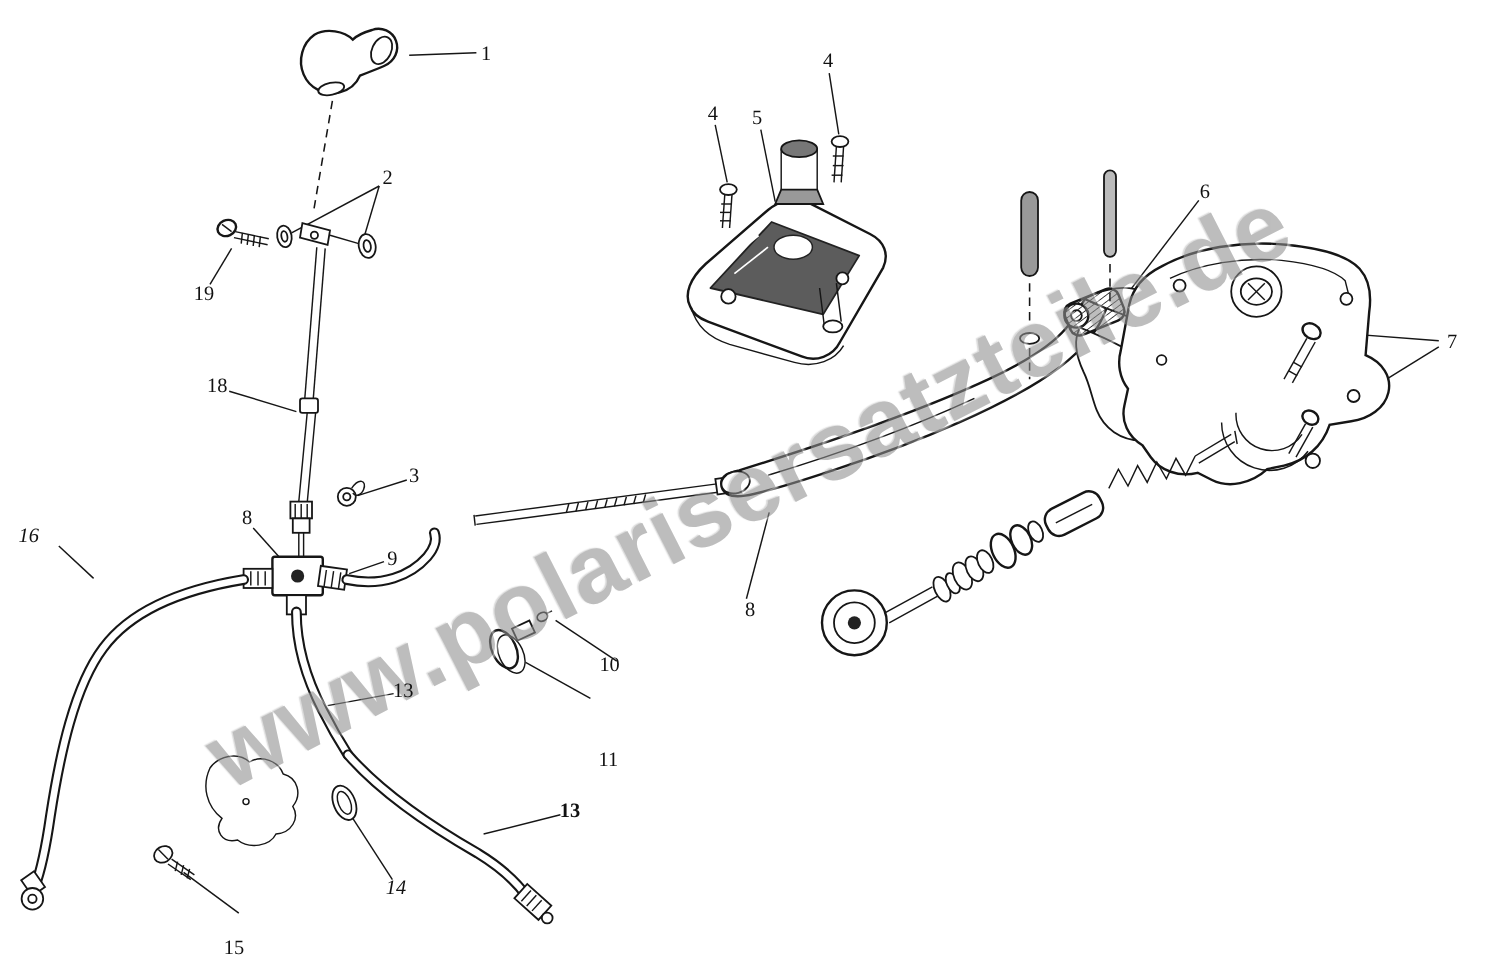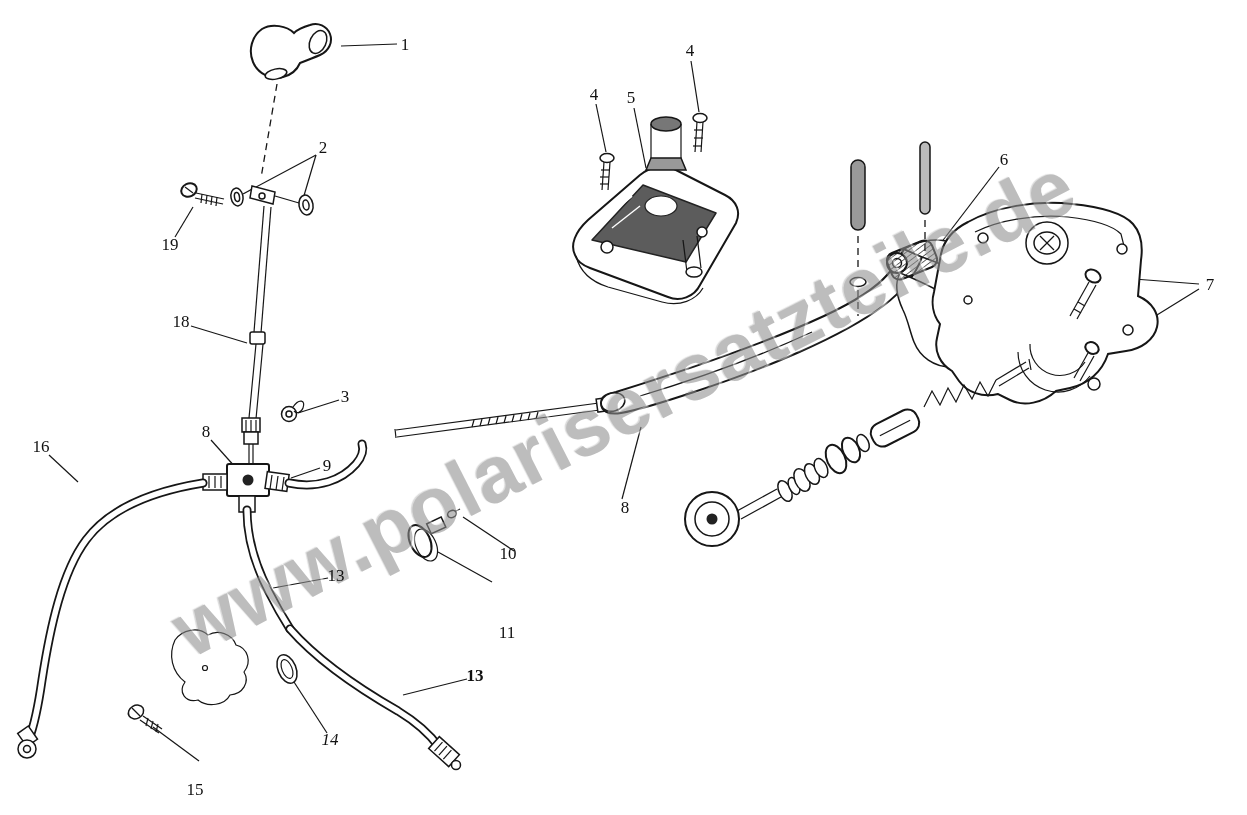--- a/index.html
+++ b/index.html
@@ -323,19 +323,19 @@
       <span class="callout" style="left: 1004px; top: 160px;">6</span>
       <span class="callout" style="left: 1210px; top: 285px;">7</span>
       <span class="callout" style="left: 625px; top: 508px;">8</span>
       <span class="callout" style="left: 327px; top: 466px;">9</span>
       <span class="callout" style="left: 508px; top: 554px;">10</span>
       <span class="callout" style="left: 507px; top: 585px; margin-top: 48px;">11</span>
       <span class="callout" style="left: 336px; top: 576px;">13</span>
       <span class="callout" style="left: 475px; top: 676px; font-weight: bold;">13</span>
       <span class="callout" style="left: 330px; top: 740px; font-style: italic;">14</span>
       <span class="callout" style="left: 195px; top: 769px; margin-top: 21px;">15</span>
-      <span class="callout" style="left: 41px; top: 447px;">16</span>
+      <span class="callout" style="left: 24px; top: 447px; font-style: italic;">16</span>
       <span class="callout" style="left: 206px; top: 432px;">8</span>
       <span class="callout" style="left: 181px; top: 322px;">18</span>
       <span class="callout" style="left: 170px; top: 245px;">19</span>
     </div>
 
 </div>
 
 </body></html>

